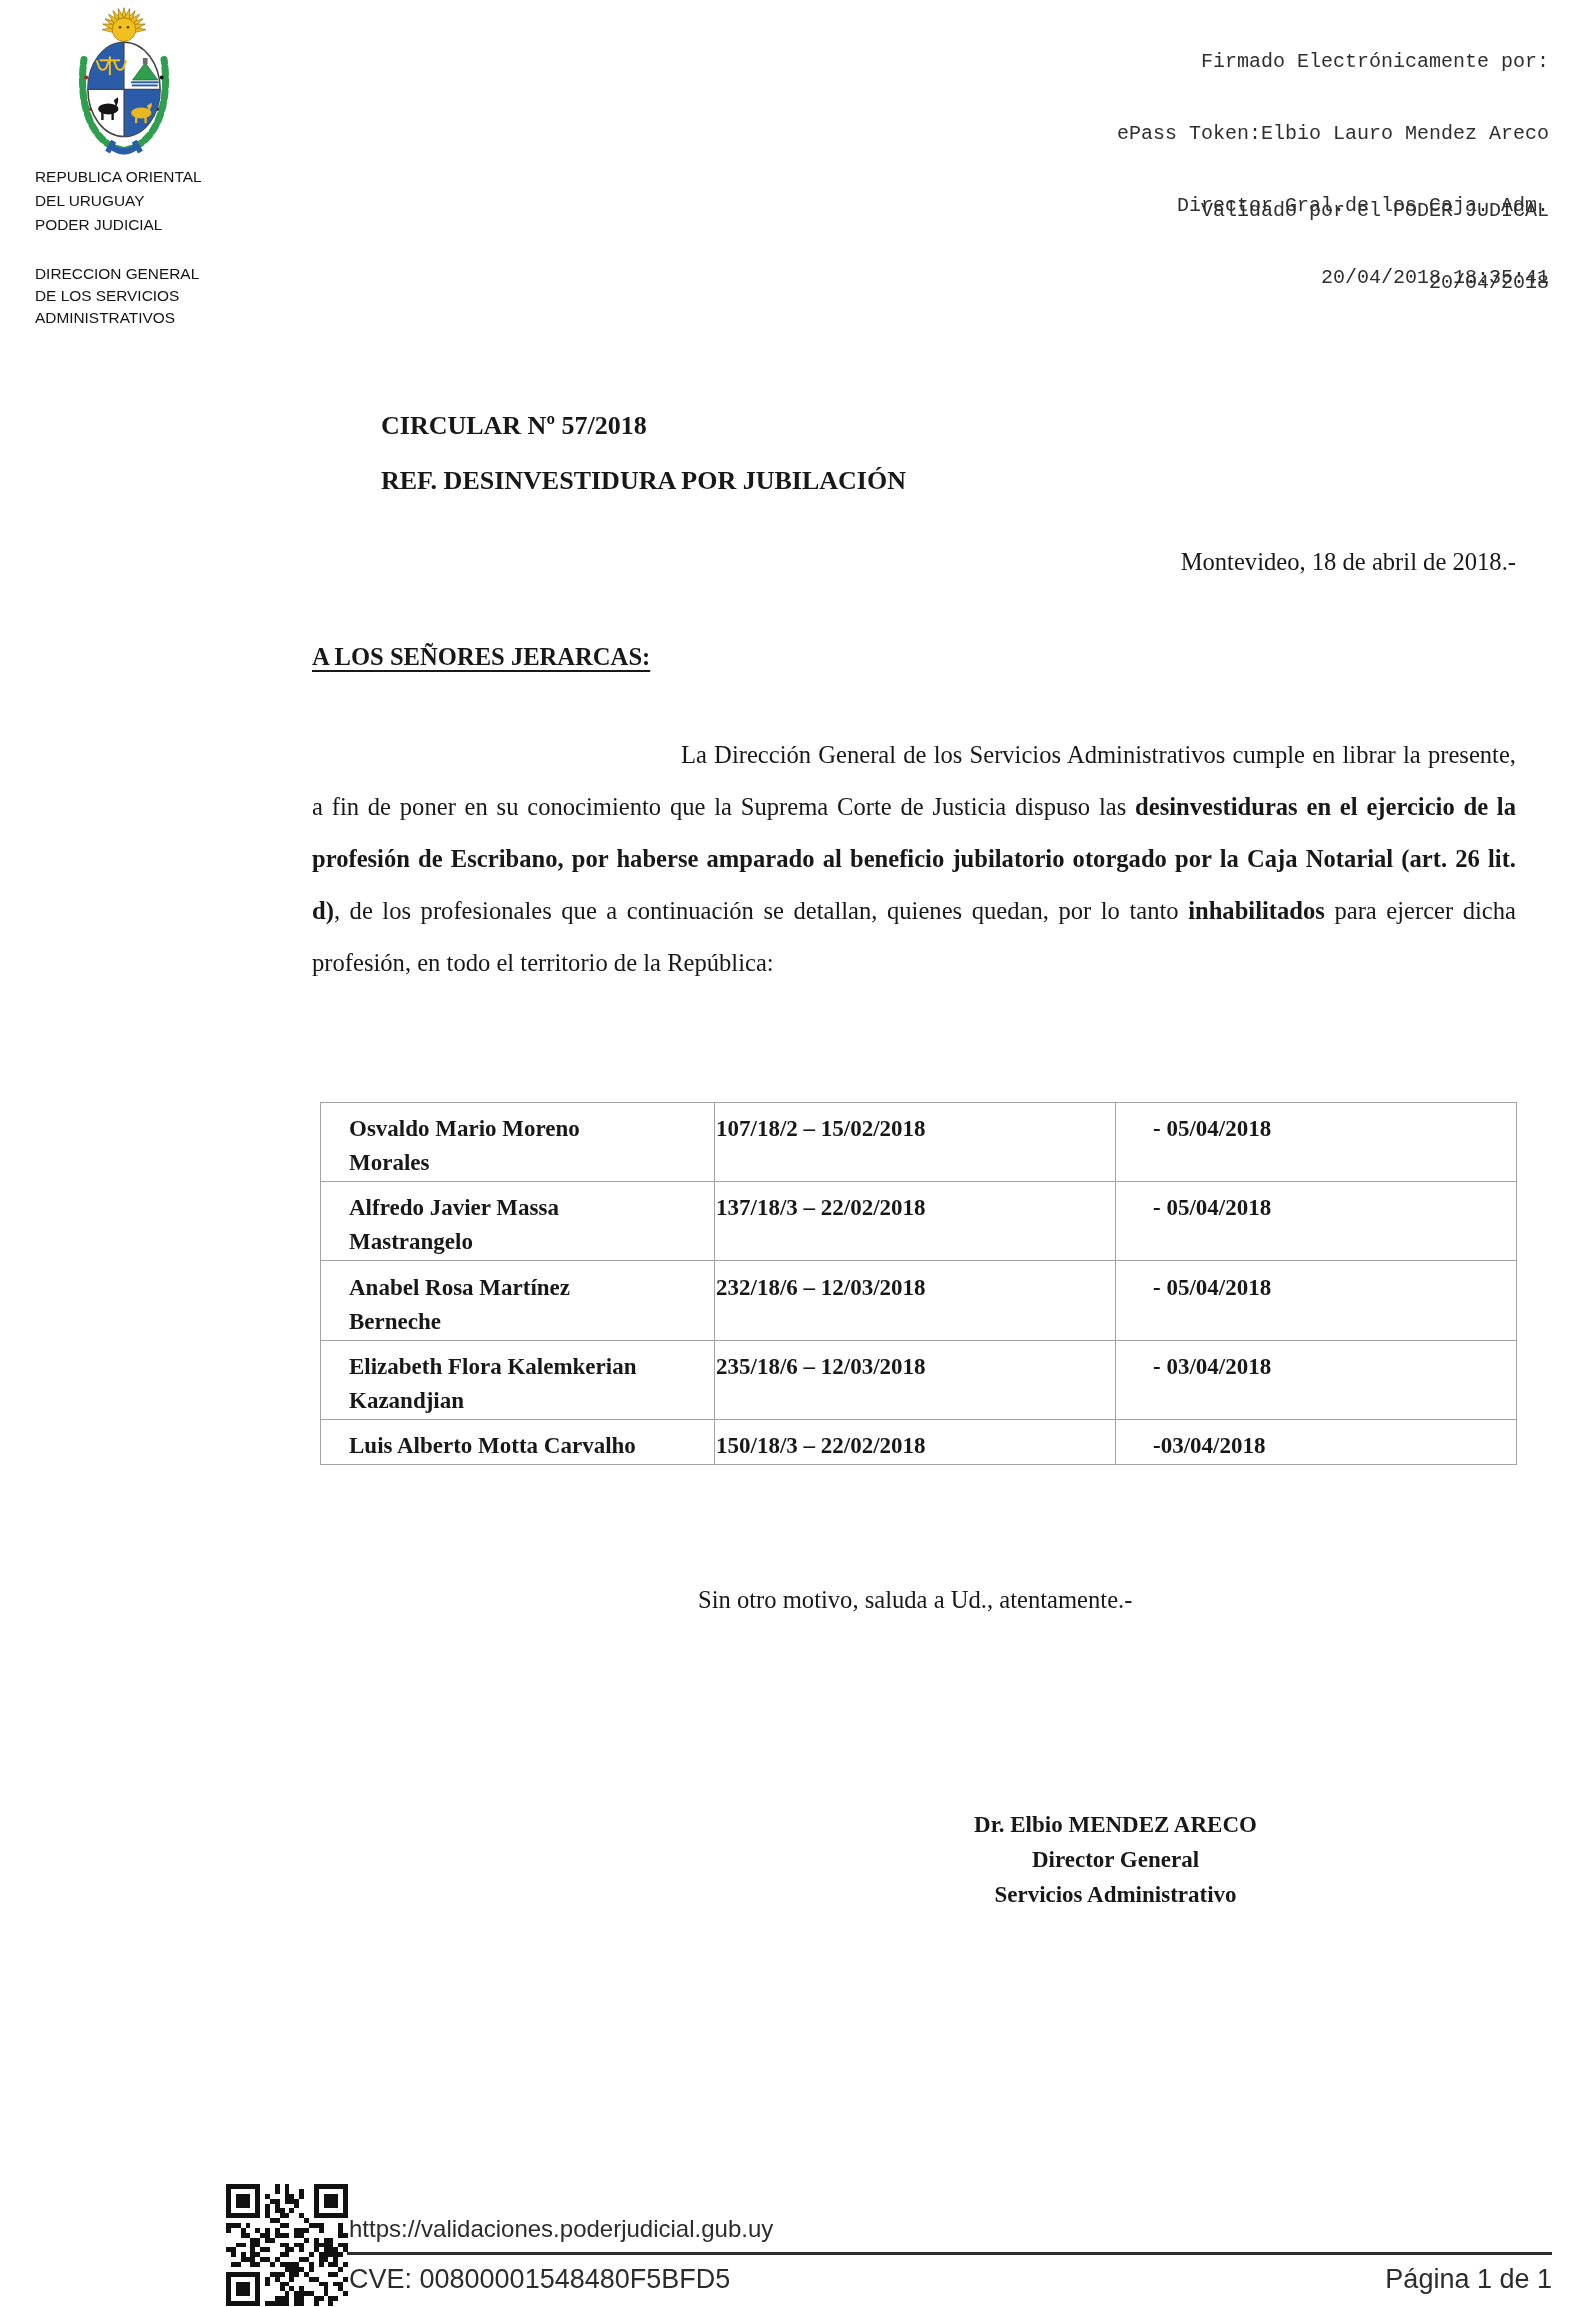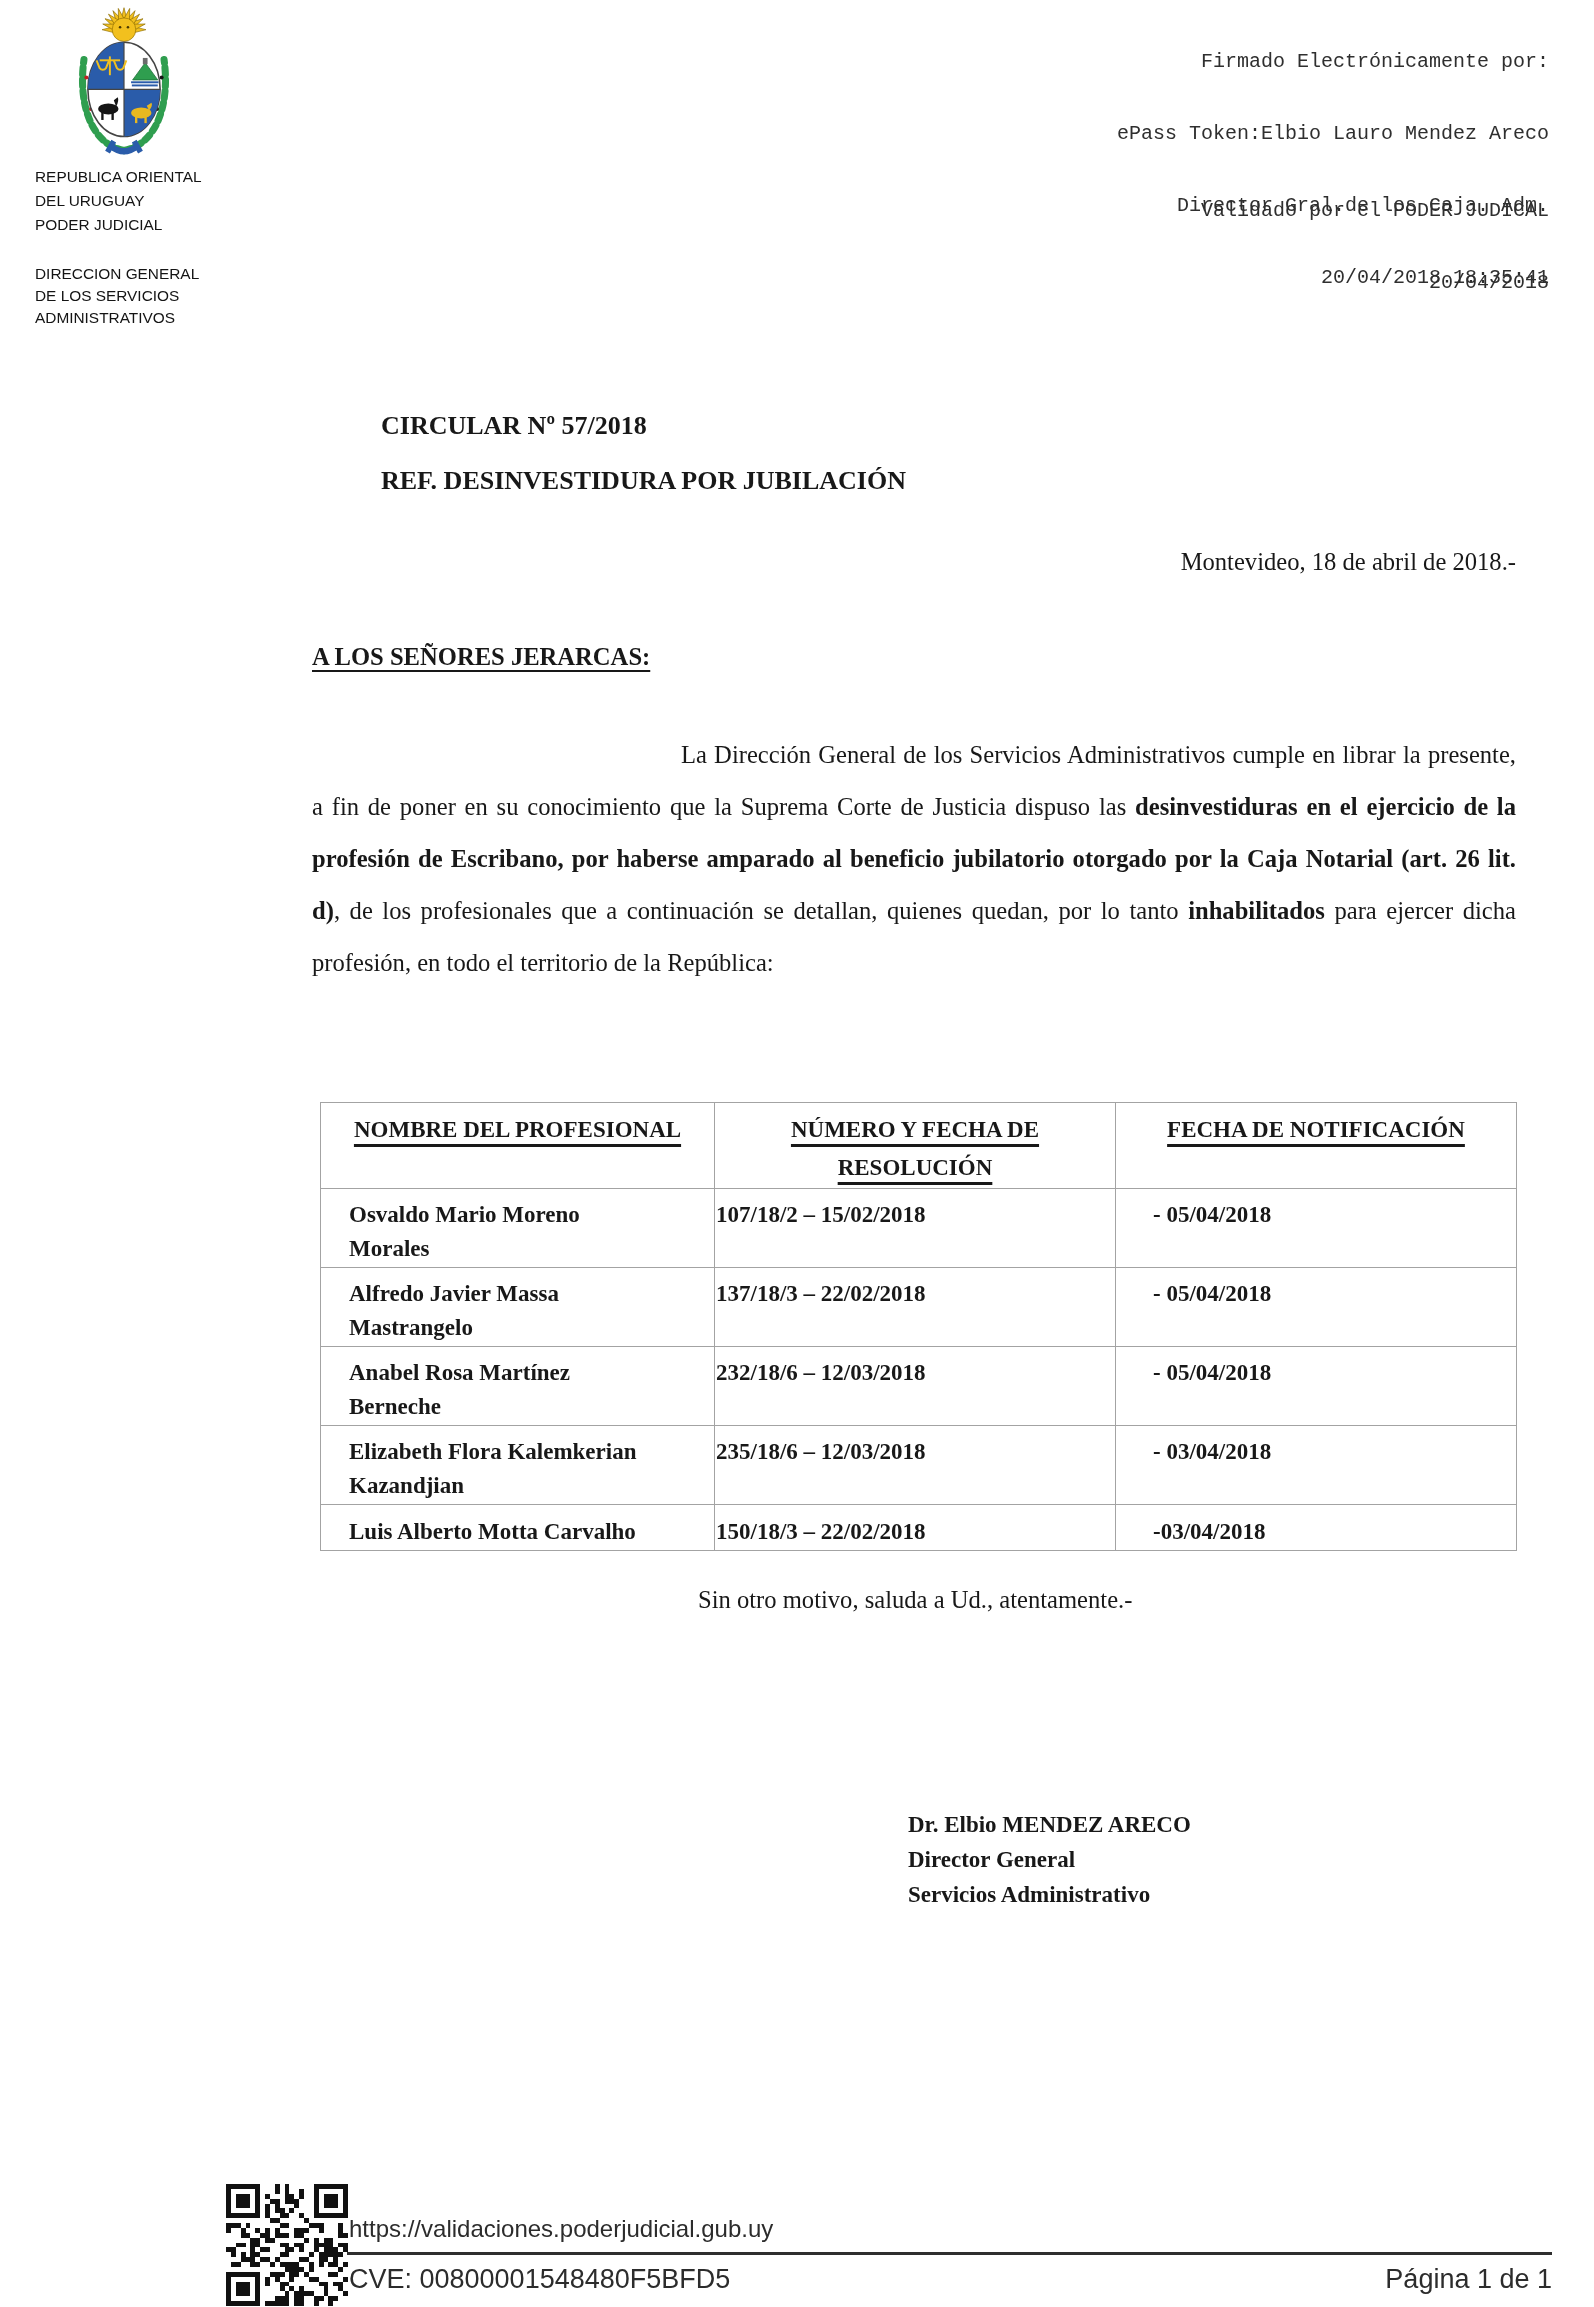--- a/index.html
+++ b/index.html
@@ -67,21 +67,21 @@
   td.c-res{text-align:left;}
   td.c-not{padding-left:37px;text-align:left;}
   tr.hrow{height:84px;}
   tr.r1,tr.r2,tr.r3,tr.r4{height:78px;}
   tr.r5{height:44px;}
   
   .closing{
     position:absolute;left:663px;top:1586px;font-size:24.6px;color:#181818;white-space:nowrap;
   }
   .signature{
-    position:absolute;left:873px;top:1807px;width:415px;
+    position:absolute;left:873px;top:1807px;width:415px;text-align:center;
     font-size:23px;font-weight:bold;line-height:35px;color:#181818;
   }
   
   .qr{position:absolute;left:191px;top:2184px;width:122px;height:122px;}
   .footer-url{
     position:absolute;left:314px;top:2215px;
     font-family:"Liberation Sans","DejaVu Sans",sans-serif;
     font-size:24px;color:#2c2c2c;
   }
   .footer-rule{
@@ -206,25 +206,20 @@
   <p class="body-par serif"><span>La Dirección General de los Servicios Administrativos cumple en librar la presente, a fin de poner en su conocimiento que la Suprema Corte de Justicia dispuso las </span><strong>desinvestiduras en el ejercicio de la profesión de Escribano,  por haberse amparado al beneficio jubilatorio otorgado por la Caja Notarial (art. 26 lit. d)</strong><span>, de los profesionales que a continuación se detallan, quienes quedan, por lo tanto </span><strong>inhabilitados</strong><span> para ejercer dicha profesión, en todo el territorio de la República:</span></p>
 
   <div class="tbl-wrap">
     <table class="prof">
       <colgroup>
           <col style="width:394px">
           <col style="width:401px">
           <col style="width:401px">
         </colgroup>
       <tbody>
-          <tr class="hrow">
-        <th>NOMBRE DEL PROFESIONAL</th>
-        <th>NÚMERO Y FECHA DE RESOLUCIÓN</th>
-        <th>FECHA DE NOTIFICACIÓN</th>
-      </tr>
       <tr class="r1">
         <td class="c-name">Osvaldo Mario Moreno Morales</td>
         <td class="c-res">107/18/2 – 15/02/2018</td>
         <td class="c-not">- 05/04/2018</td>
       </tr>
       <tr class="r2">
         <td class="c-name">Alfredo Javier Massa Mastrangelo</td>
         <td class="c-res">137/18/3 – 22/02/2018</td>
         <td class="c-not">- 05/04/2018</td>
       </tr>

